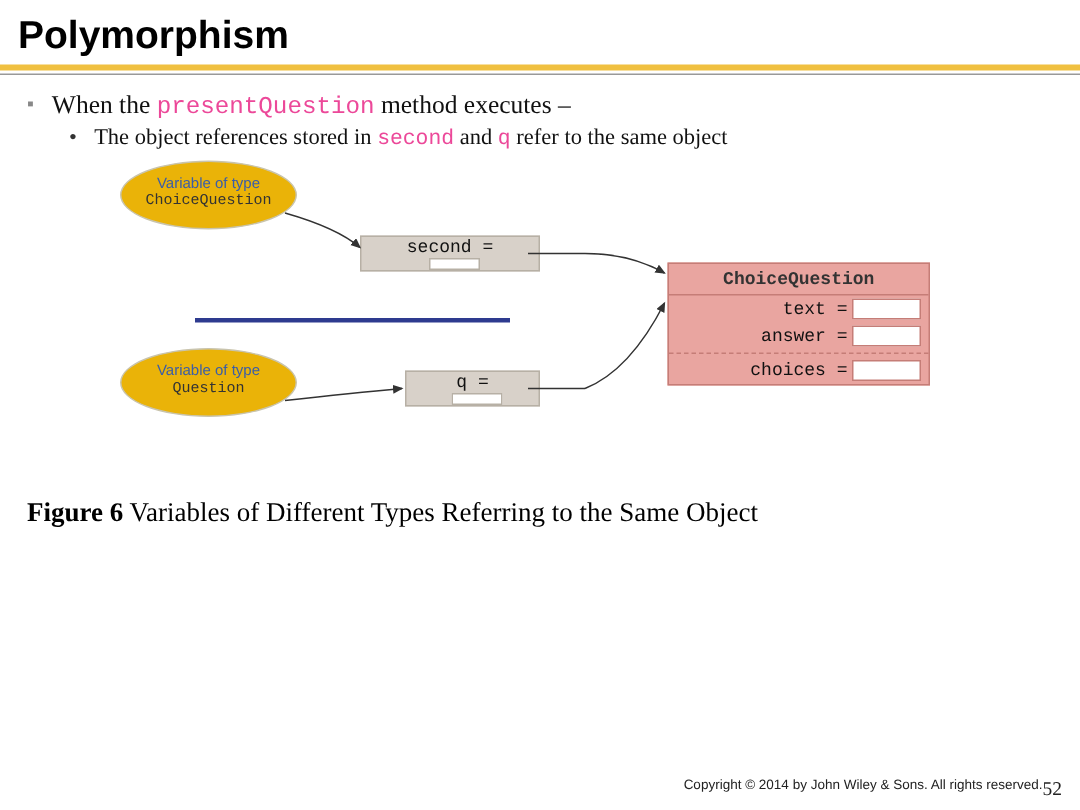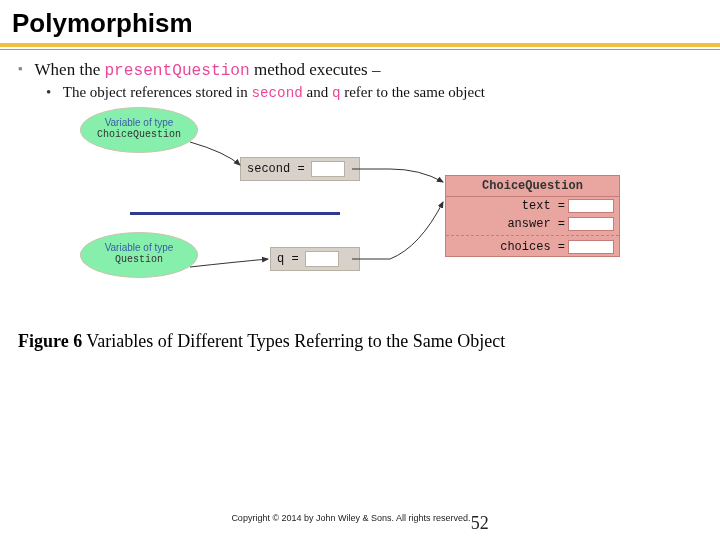--- a/index.html
+++ b/index.html
@@ -52,41 +52,42 @@
   .diagram {
     position: relative;
     width: 600px;
     height: 210px;
     margin: 6px auto 10px auto;
   }
   .bubble {
     position: absolute;
     width: 118px;
     height: 46px;
-    background: #86efac;
+    background: #eab308;
     border: 1px solid #c9c4ad;
     border-radius: 50%;
     text-align: center;
     font-family: Verdana, sans-serif;
     font-size: 10px;
     color: #3a5da8;
     padding-top: 9px;
     line-height: 1.2;
   }
   .bubble .btype { font-family: 'Courier New', monospace; color: #333; font-size: 10px; }
   .varbox {
     position: absolute;
     background: #d8d1c9;
     border: 1px solid #b7b0a5;
     height: 24px;
     font-family: 'Courier New', monospace;
     font-size: 12px;
     display: flex;
     align-items: center;
     padding: 0 6px;
+    flex-direction: column;
   }
   .varbox .slot {
     background: #fff;
     border: 1px solid #b7b0a5;
     width: 34px;
     height: 16px;
     margin-left: 6px;
     display: inline-block;
   }
   .hr-blue {
@@ -135,26 +136,26 @@
     font-size: 18px;
     padding: 4px 18px 0 18px;
   }
   .figure-caption .fnum { font-weight: bold; }
   .footer {
     position: absolute;
     bottom: 6px;
     left: 12px;
     right: 12px;
     display: flex;
-    justify-content: center;
+    justify-content: flex-end;
     font-family: Arial, sans-serif;
     font-size: 9px;
     color: #222;
   }
-  .footer .pg { font-size: 18px; font-family: Georgia, serif; }
+  .footer .pg { font-size: 13px; font-family: Georgia, serif; }
 </style>
 </head>
 <body>
 
 <div class="title">Polymorphism</div>
 <div class="title-underline"></div>
 <div class="title-underline2"></div>
 
 <div class="content">
   <ul class="outer">

